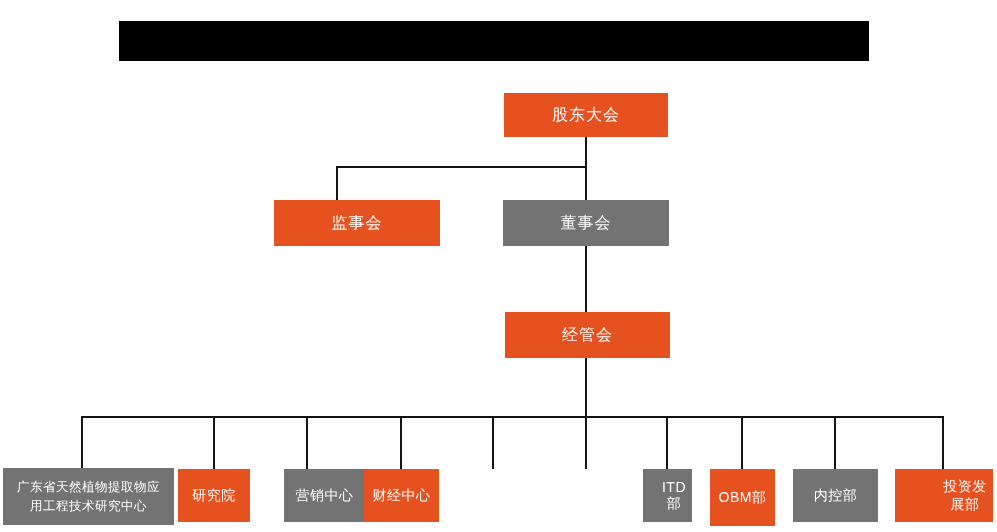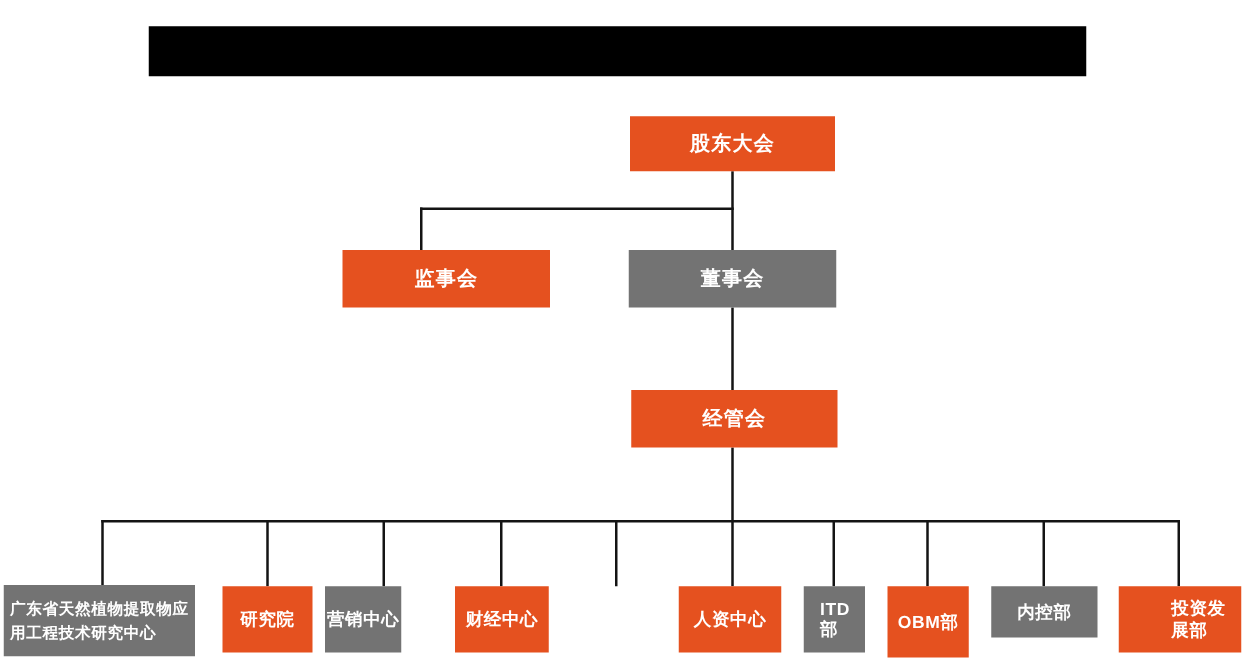--- a/index.html
+++ b/index.html
@@ -26,22 +26,22 @@
   .line {
     position: absolute;
     background: #141414;
   }
   .node {
     position: absolute;
     display: flex;
     align-items: center;
     justify-content: center;
     color: #ffffff;
-    font-weight: bold;
-    text-align: left;
+    font-weight: normal;
+    text-align: center;
     box-sizing: border-box;
   }
   .node.primary   { background: #E5511F; }
   .node.secondary { background: #737373; }
   .lvl-main { font-size: 16px; letter-spacing: 1px; }
   .lvl-bottom { font-size: 14px; letter-spacing: 0.5px; }
   .lvl-bottom-long {
     font-size: 12.5px;
     line-height: 1.45;
     white-space: pre-line;
@@ -49,29 +49,29 @@
   }
 
   
   .n-shareholders { left: 504px; top: 93px;  width: 164px; height: 44px; }
   
   .n-supervisory  { left: 254px; top: 200px; width: 166px; height: 46px; margin-left: 20px; }
   .n-board        { left: 503px; top: 200px; width: 166px; height: 46px; }
   
   .n-management   { left: 505px; top: 312px; width: 165px; height: 46px; }
   
-  .n-gdcenter     { left: 3px;   top: 468px; width: 153px; height: 57px; }
+  .n-gdcenter     { left: 3px;   top: 468px; width: 171px; height: 57px; }
   .n-research     { left: 178px; top: 469px; width: 72px;  height: 53px; }
-  .n-marketing    { left: 260px; top: 469px; width: 61px;  height: 53px; }
+  .n-marketing    { left: 284px; top: 469px; width: 81px;  height: 53px; }
   .n-finance      { left: 364px; top: 469px; width: 75px;  height: 53px; }
   .n-delivery     { left: 454px; top: 469px; width: 78px;  height: 53px; }
   .n-hr           { left: 543px; top: 469px; width: 82px;  height: 53px; }
   .n-itd          { left: 643px; top: 469px; width: 49px;  height: 53px; padding-left: 13px; }
   .n-obm          { left: 710px; top: 469px; width: 65px;  height: 57px; }
-  .n-control      { left: 793px; top: 469px; width: 85px;  height: 41px; }
+  .n-control      { left: 793px; top: 469px; width: 85px;  height: 53px; }
   .n-invest       { left: 895px; top: 469px; width: 98px;  height: 53px; padding-left: 42px; }
 
   
   .l-sh-down      { left: 585px; top: 137px; width: 2px;   height: 63px; }
   .l-branch-h     { left: 336px; top: 166px; width: 251px; height: 2px; }
   .l-sup-down     { left: 336px; top: 166px; width: 2px;   height: 34px; }
   .l-board-mgmt   { left: 585px; top: 246px; width: 2px;   height: 66px; }
   .l-mgmt-down    { left: 585px; top: 358px; width: 2px;   height: 59px; }
   .l-bottom-h     { left: 81px;  top: 416px; width: 863px; height: 2px; }
   .l-d1  { left: 81px;  top: 416px; width: 2px; height: 53px; }
@@ -114,19 +114,18 @@
   <div class="node primary lvl-main n-supervisory">监事会</div>
   <div class="node secondary lvl-main n-board">董事会</div>
 
   <div class="node primary lvl-main n-management">经管会</div>
 
   <div class="node secondary lvl-bottom-long n-gdcenter">广东省天然植物提取物应
 用工程技术研究中心</div>
   <div class="node primary lvl-bottom n-research">研究院</div>
   <div class="node secondary lvl-bottom n-marketing">营销中心</div>
   <div class="node primary lvl-bottom n-finance">财经中心</div>
-  <div class="node primary lvl-bottom n-hr">人资中心</div>
   <div class="node secondary lvl-bottom n-itd">ITD部</div>
   <div class="node primary lvl-bottom n-obm">OBM部</div>
   <div class="node secondary lvl-bottom n-control">内控部</div>
   <div class="node primary lvl-bottom n-invest">投资发展部</div>
 
 </div>
 
 </body></html>

